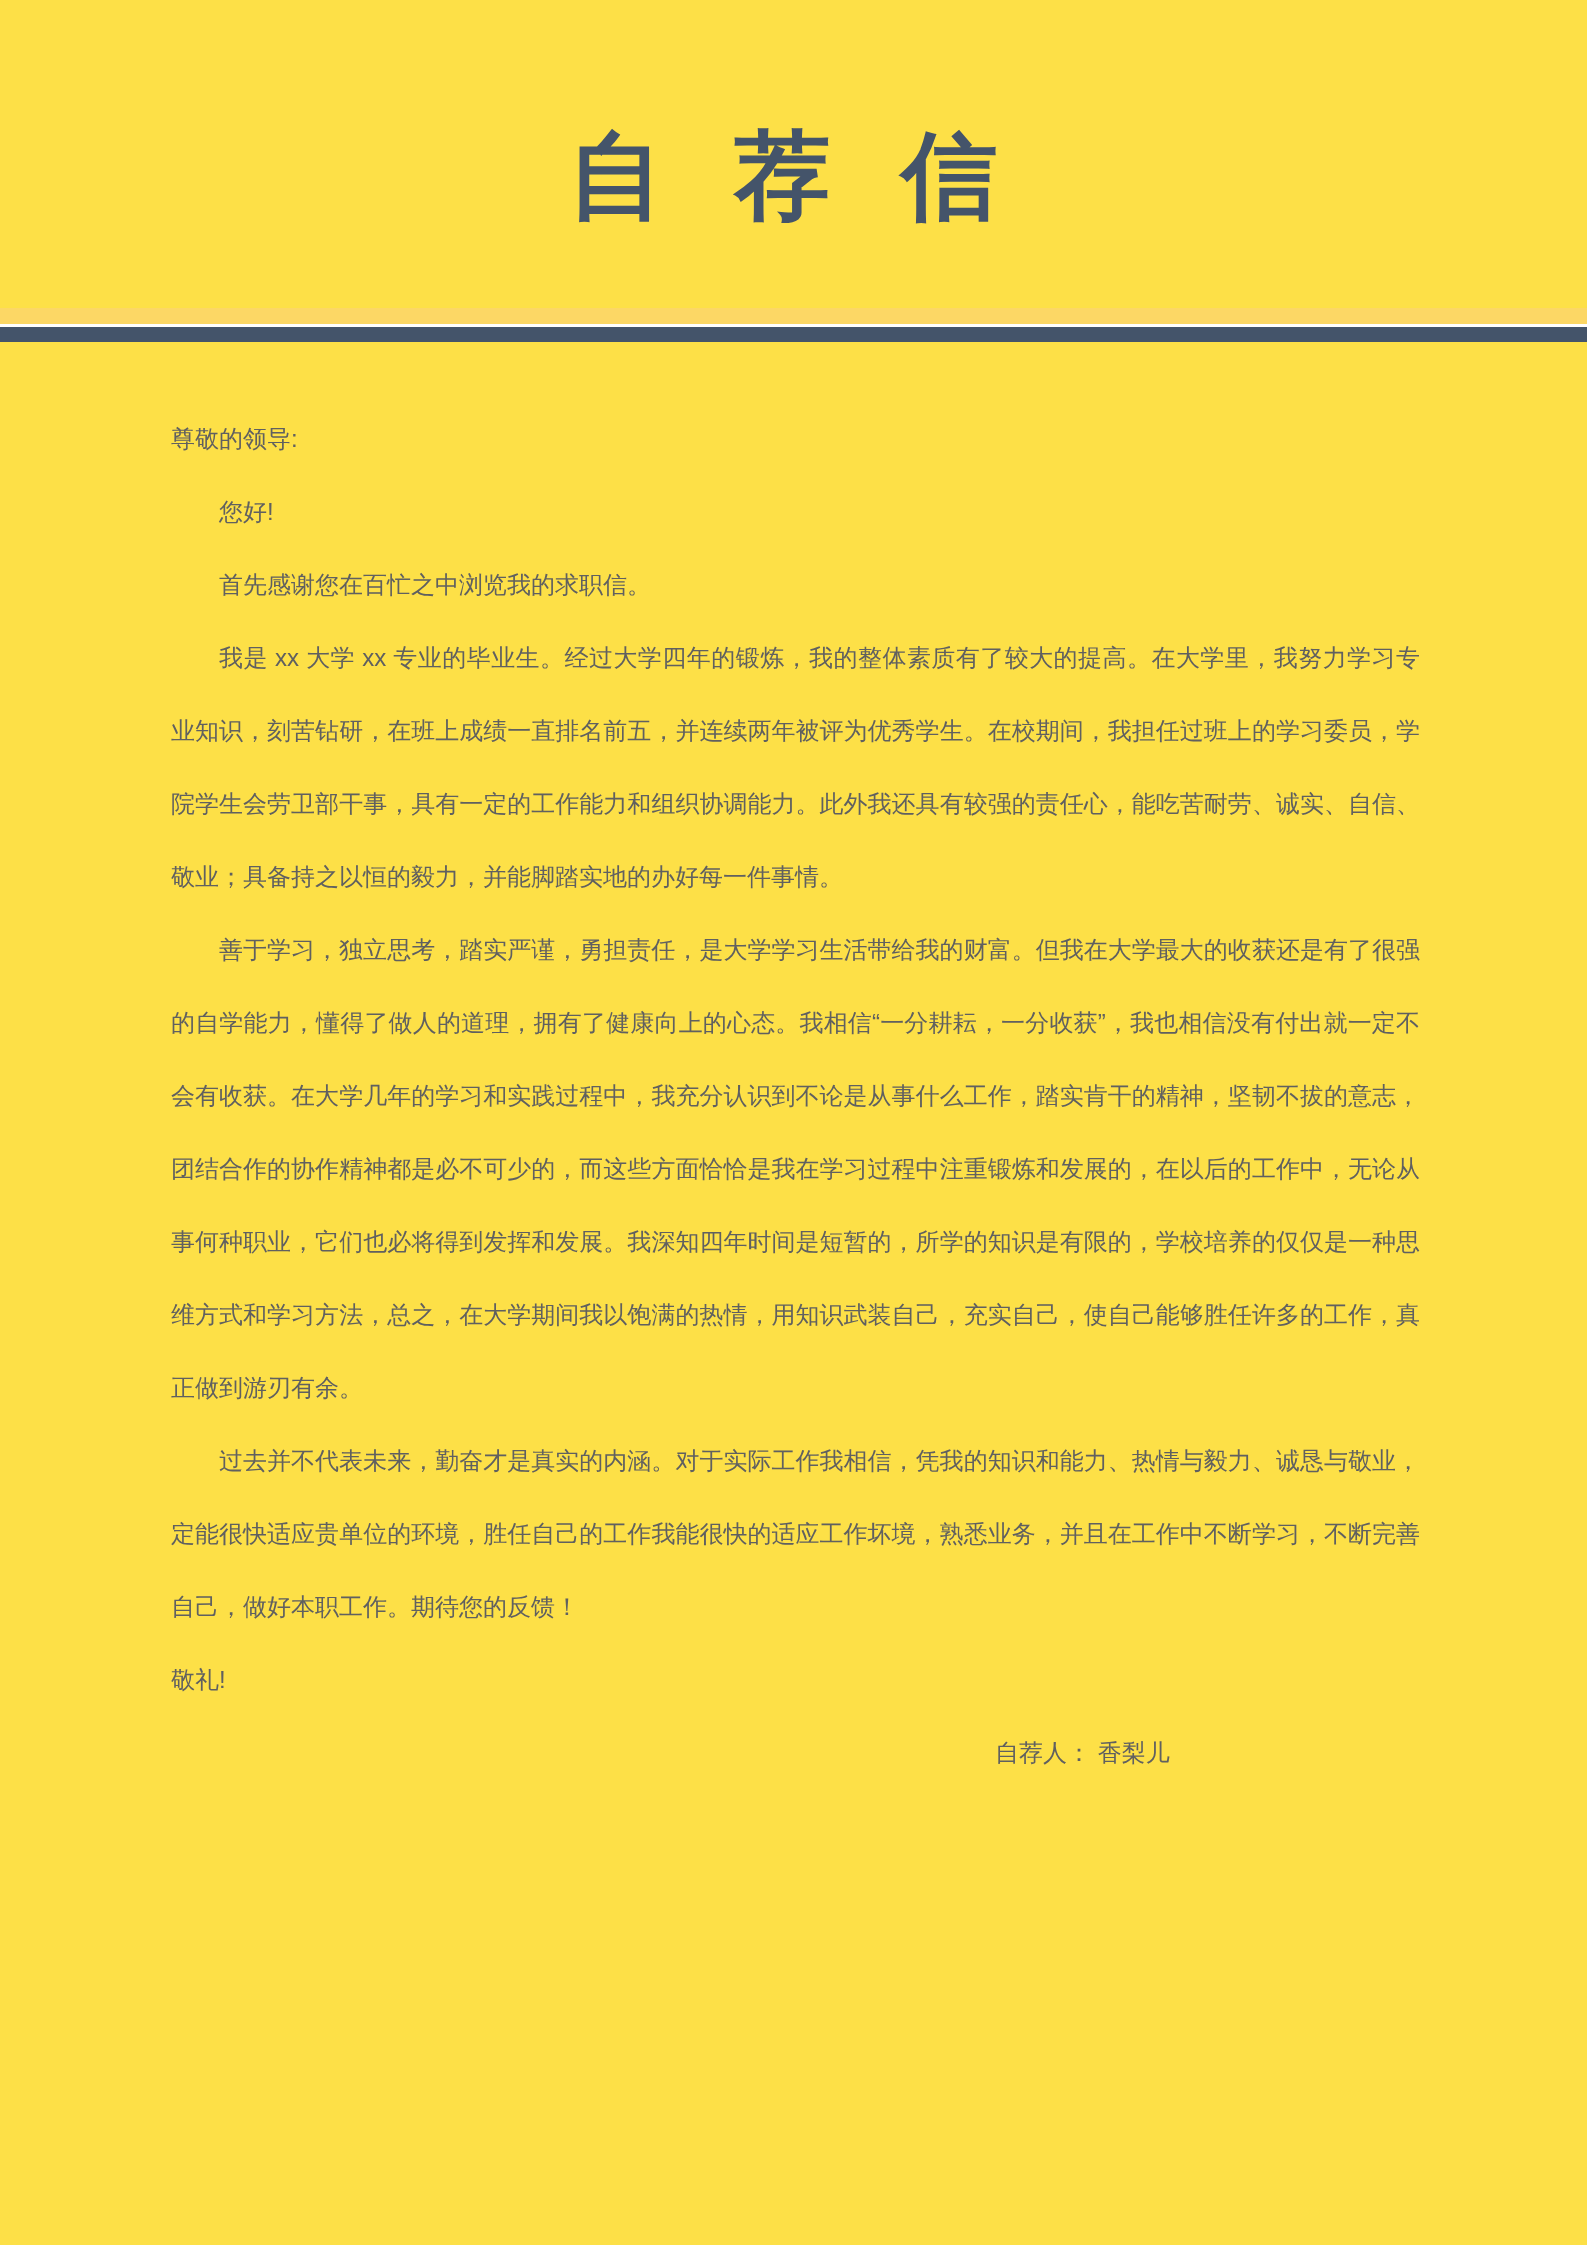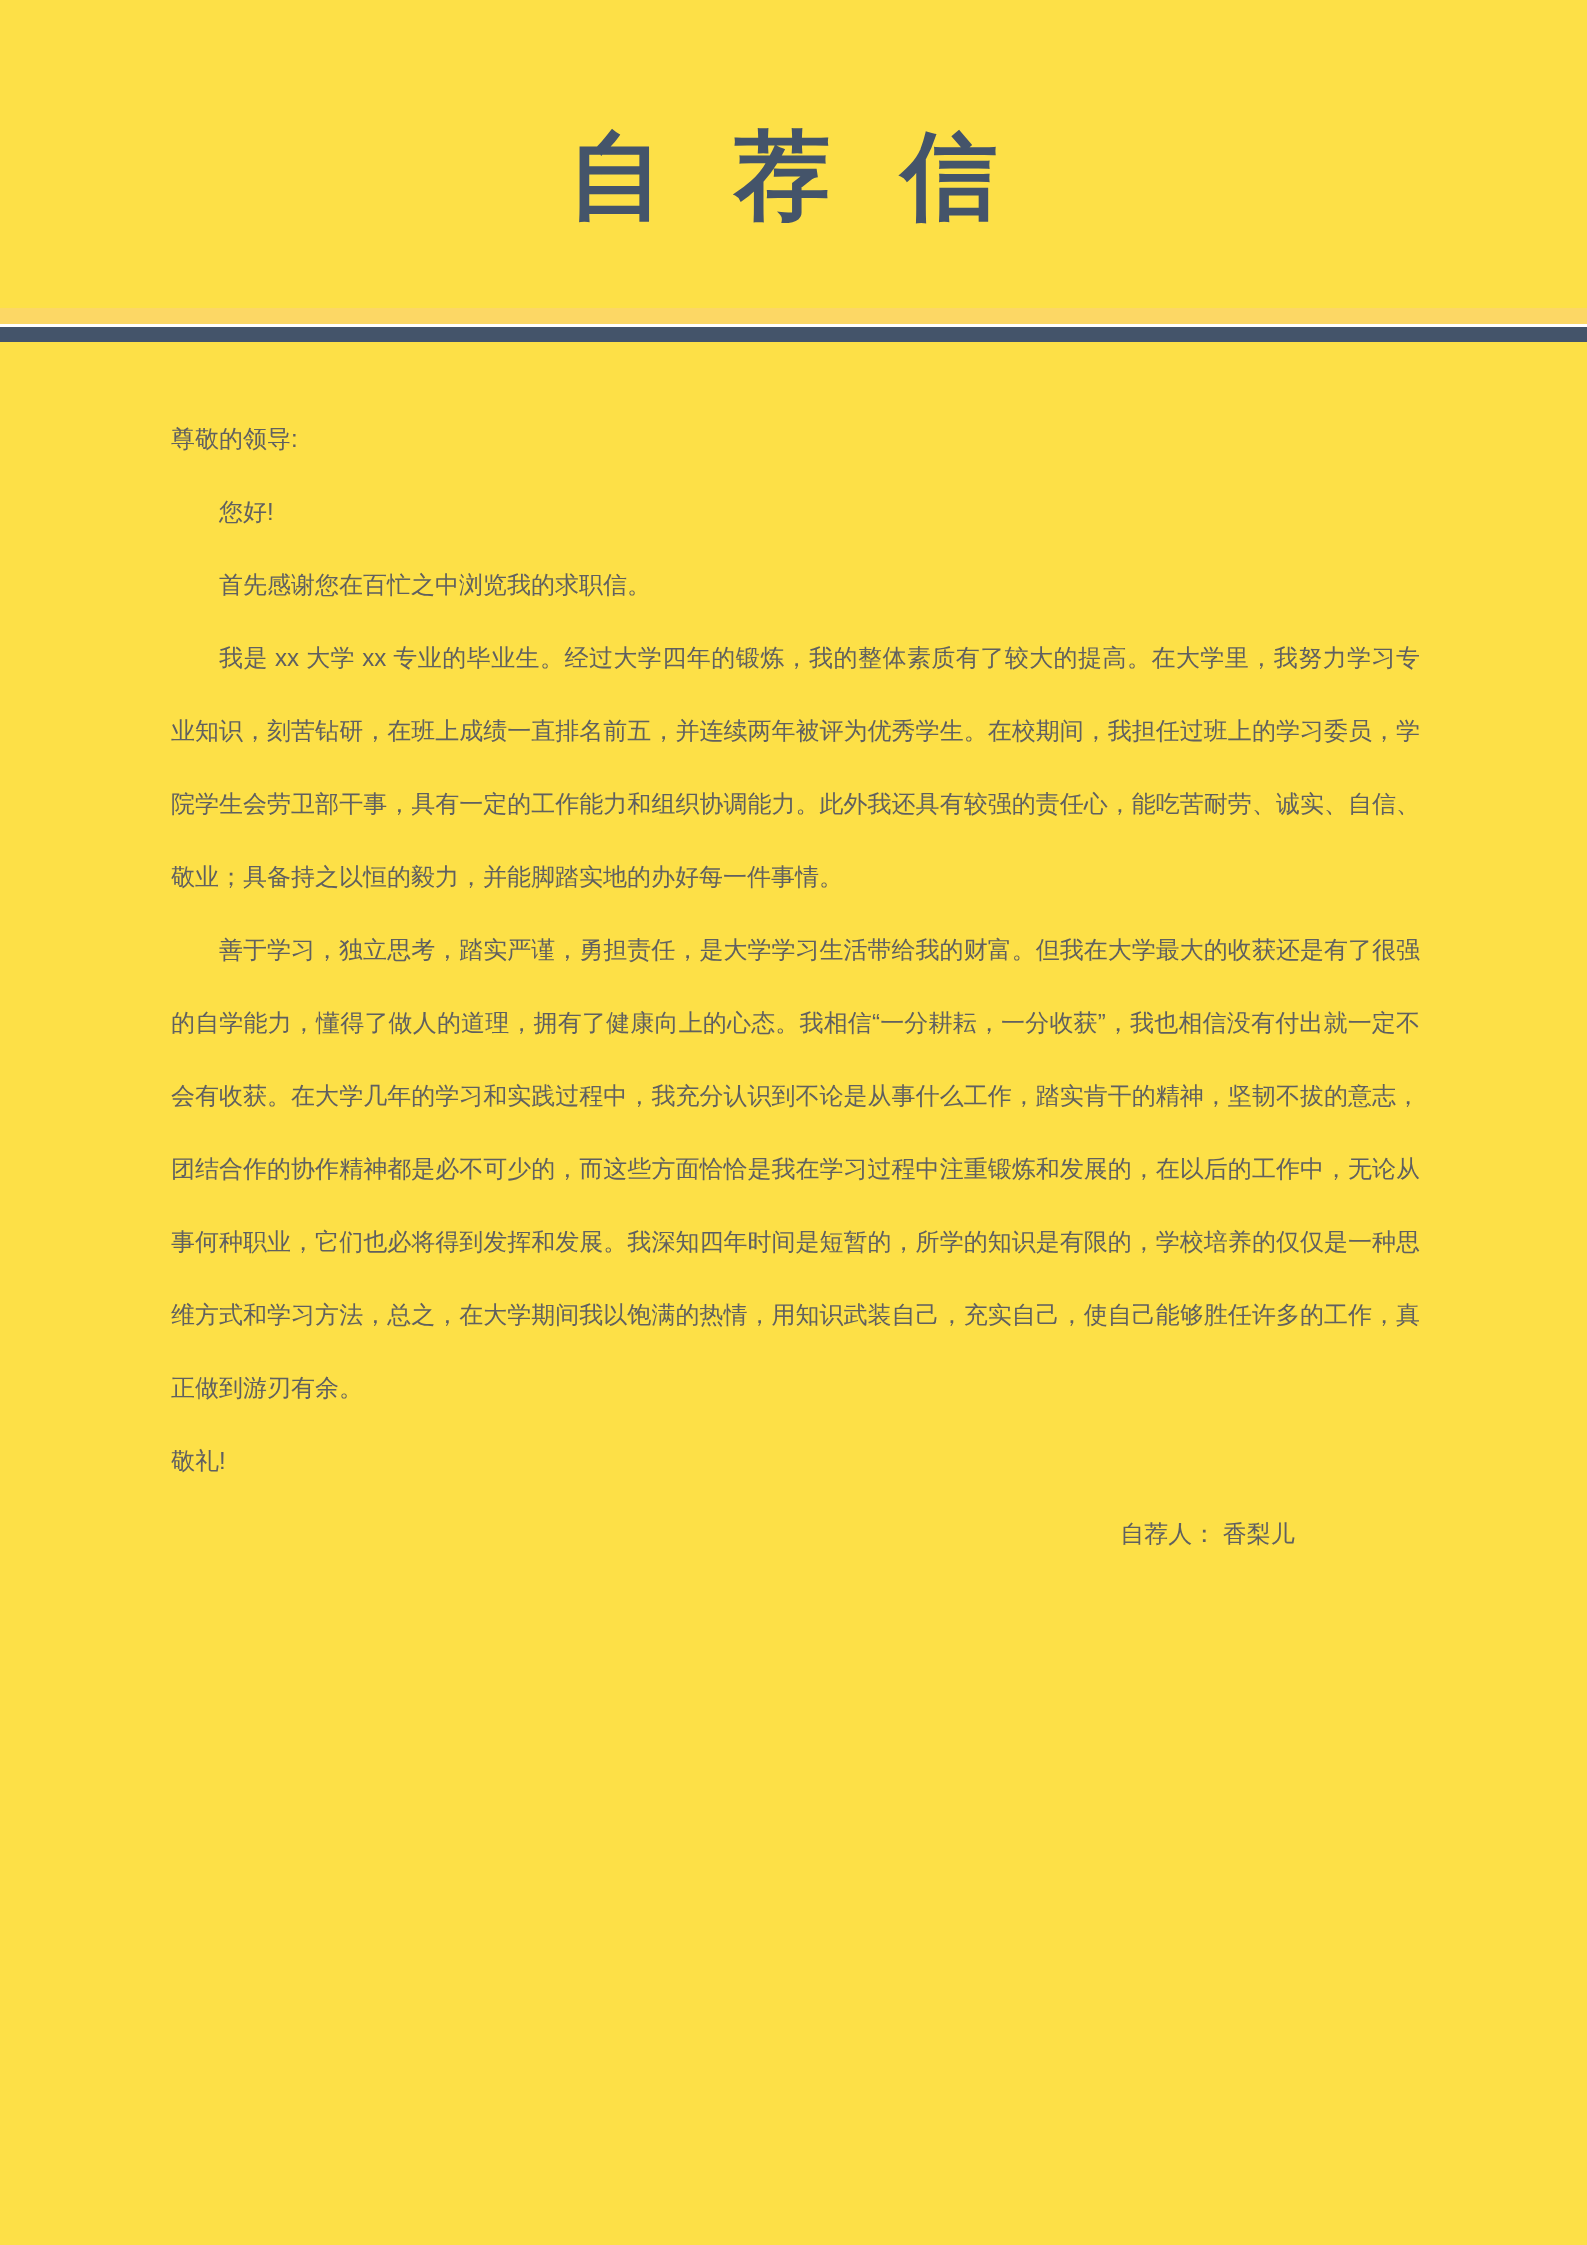--- a/index.html
+++ b/index.html
@@ -50,21 +50,21 @@
     font-size: 24px;
     line-height: 73px;
     color: #606060;
     text-align: justify;
   }
   .letter p { margin: 0; }
   .indent { text-indent: 2em; }
   
   .signature {
     padding-left: 824px;
-    text-align: center;
+    text-align: left;
   }
 </style>
 </head>
 <body>
 
 <div class="page">
 
   <h1 class="title">自 荐 信</h1>
 
   <div class="bar yellow"></div>
@@ -73,20 +73,21 @@
 
   <div class="letter">
 
     <p class="salutation">尊敬的领导:</p>
 
     <div>
         <p class="indent">您好!</p>
         <p class="indent">首先感谢您在百忙之中浏览我的求职信。</p>
         <p class="indent">我是 xx 大学 xx 专业的毕业生。经过大学四年的锻炼，我的整体素质有了较大的提高。在大学里，我努力学习专业知识，刻苦钻研，在班上成绩一直排名前五，并连续两年被评为优秀学生。在校期间，我担任过班上的学习委员，学院学生会劳卫部干事，具有一定的工作能力和组织协调能力。此外我还具有较强的责任心，能吃苦耐劳、诚实、自信、敬业；具备持之以恒的毅力，并能脚踏实地的办好每一件事情。</p>
         <p class="indent">善于学习，独立思考，踏实严谨，勇担责任，是大学学习生活带给我的财富。但我在大学最大的收获还是有了很强的自学能力，懂得了做人的道理，拥有了健康向上的心态。我相信“一分耕耘，一分收获”，我也相信没有付出就一定不会有收获。在大学几年的学习和实践过程中，我充分认识到不论是从事什么工作，踏实肯干的精神，坚韧不拔的意志，团结合作的协作精神都是必不可少的，而这些方面恰恰是我在学习过程中注重锻炼和发展的，在以后的工作中，无论从事何种职业，它们也必将得到发挥和发展。我深知四年时间是短暂的，所学的知识是有限的，学校培养的仅仅是一种思维方式和学习方法，总之，在大学期间我以饱满的热情，用知识武装自己，充实自己，使自己能够胜任许多的工作，真正做到游刃有余。</p>
+        <p class="indent">过去并不代表未来，勤奋才是真实的内涵。对于实际工作我相信，凭我的知识和能力、热情与毅力、诚恳与敬业，定能很快适应贵单位的环境，胜任自己的工作我能很快的适应工作坏境，熟悉业务，并且在工作中不断学习，不断完善自己，做好本职工作。期待您的反馈！</p>
       </div>
 
 
     <p>敬礼!</p>
 
     <div class="signature">
       <p>自荐人： 香梨儿</p>
     </div>
 
   </div>

